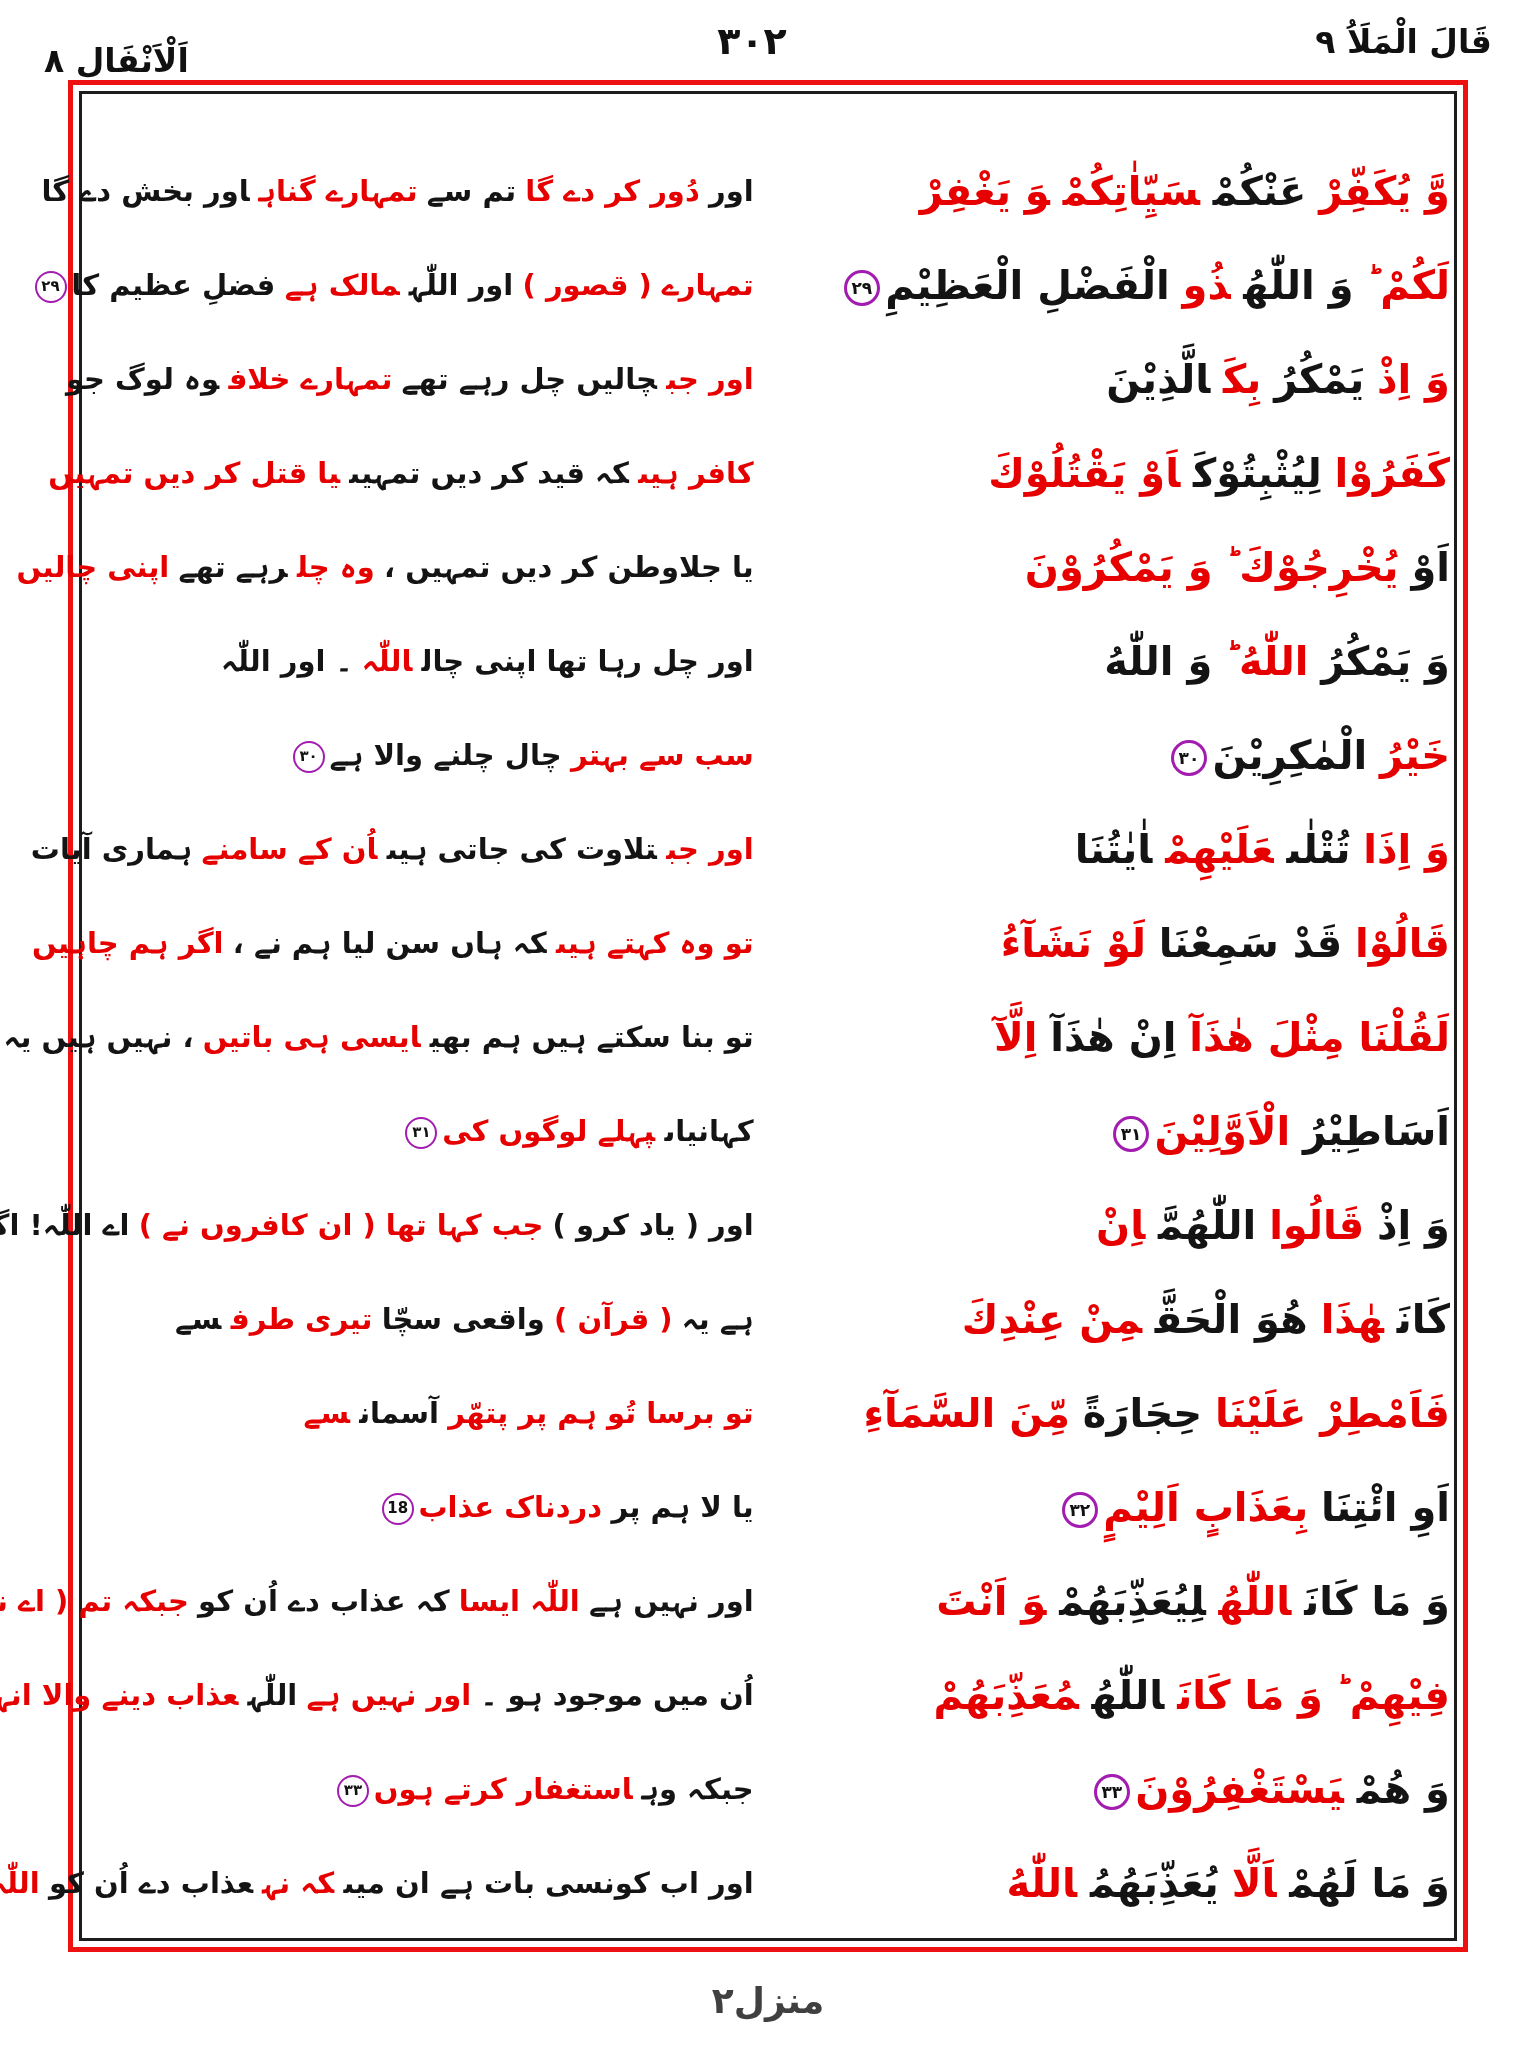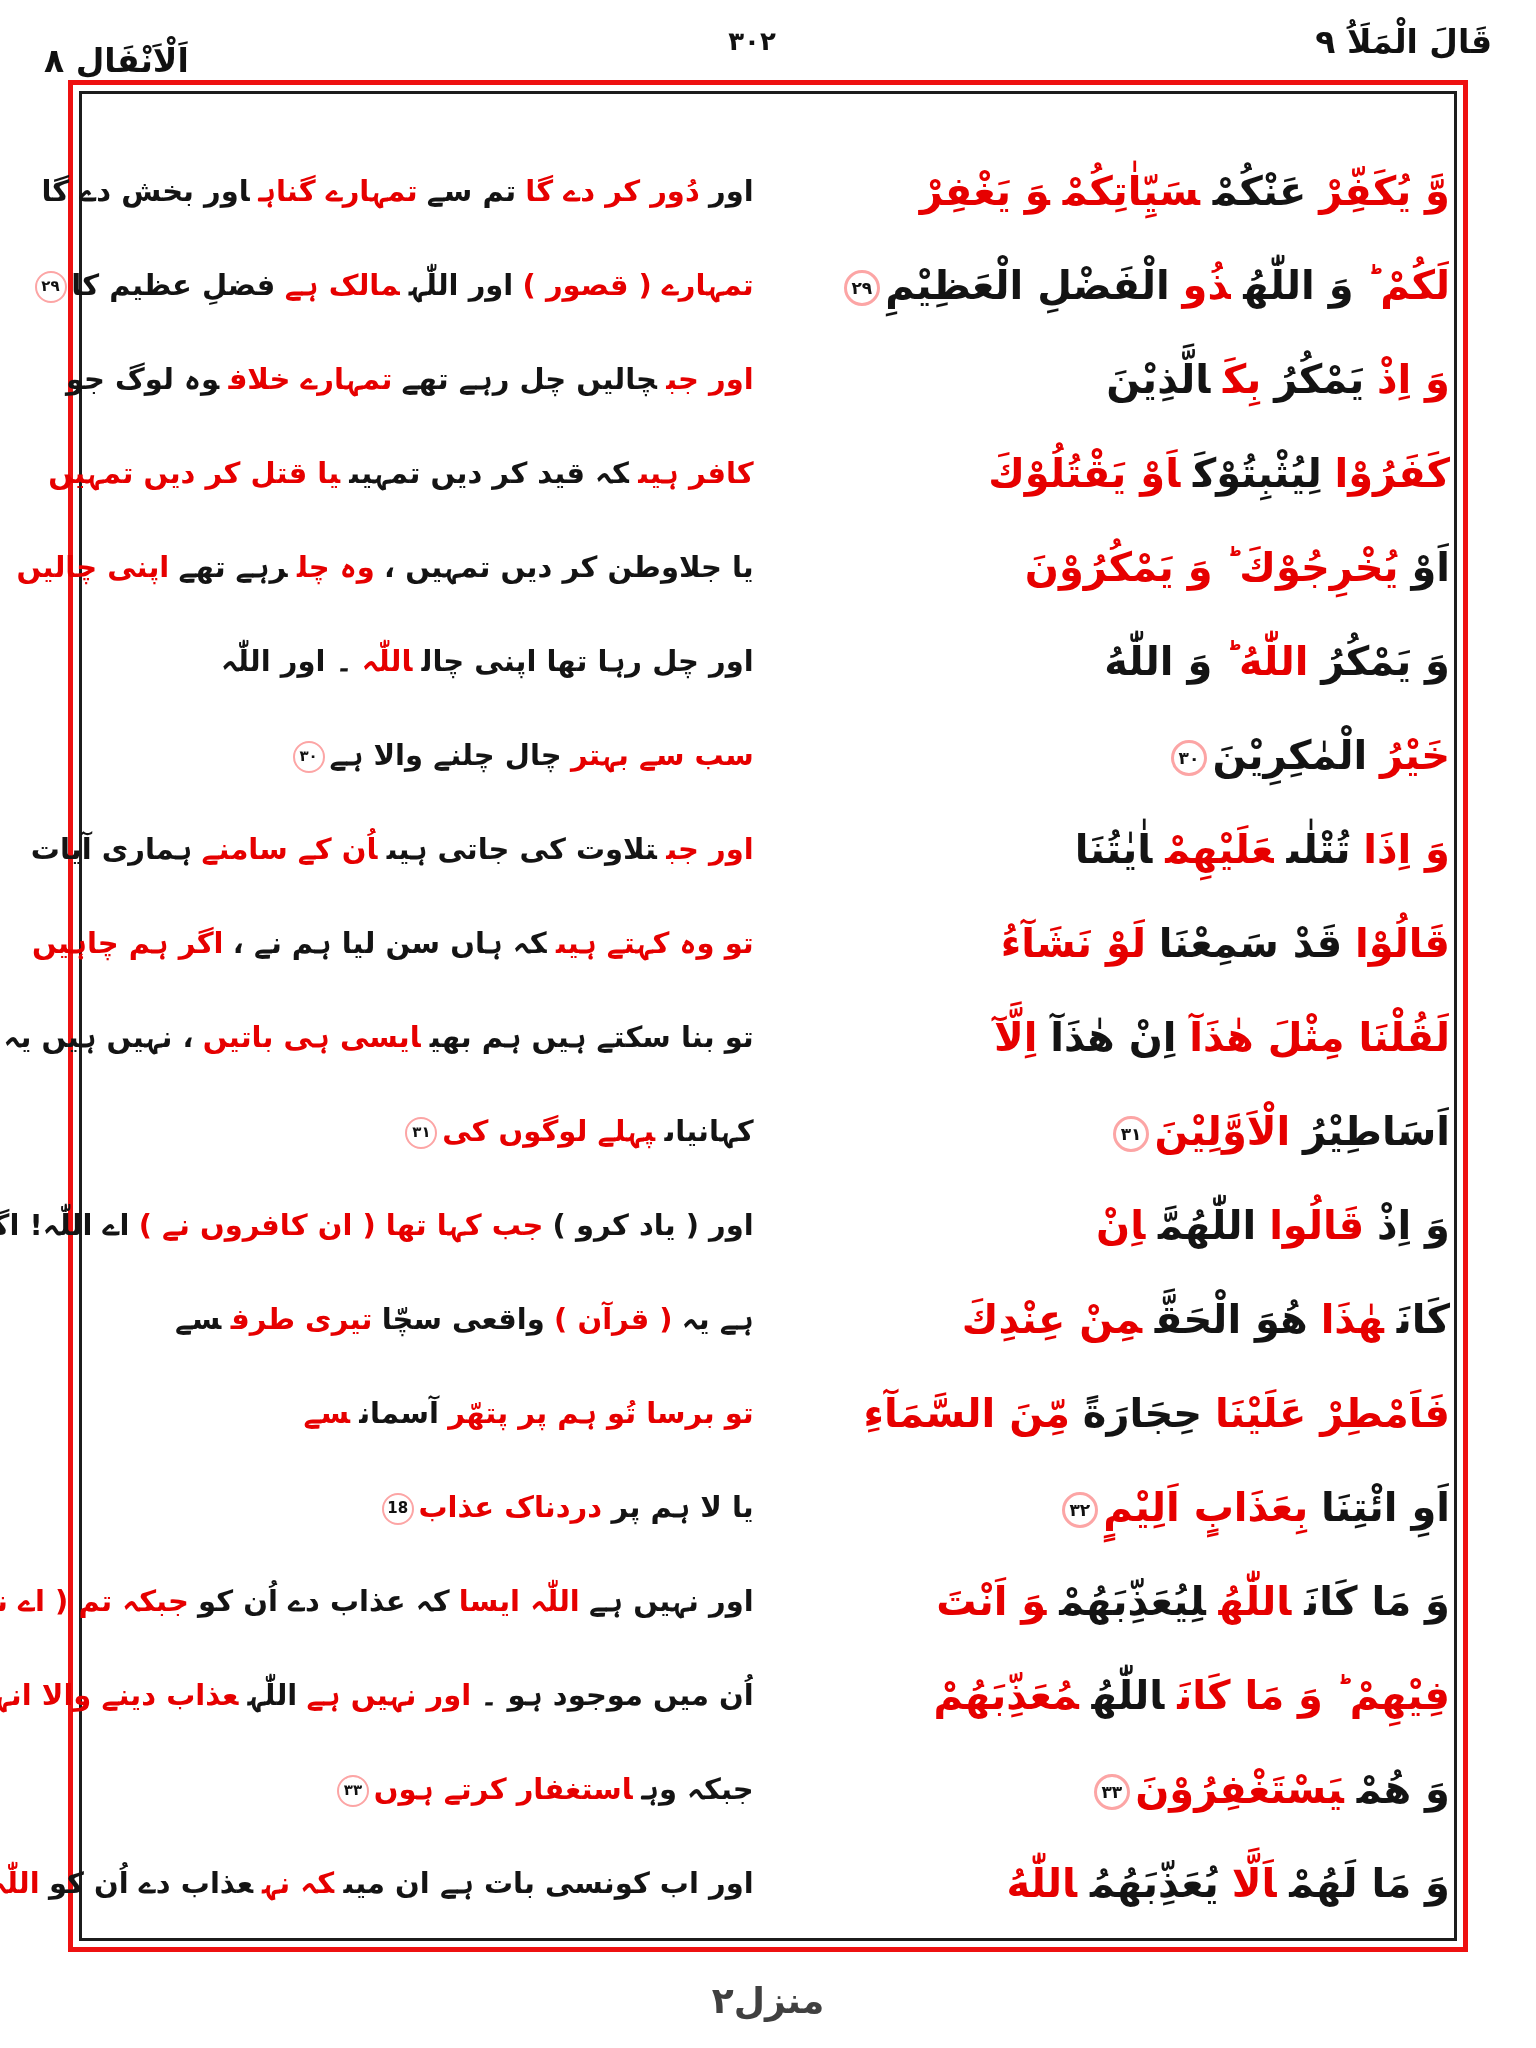--- a/index.html
+++ b/index.html
@@ -7,21 +7,21 @@
     width:1536px;height:2048px;position:relative;background:#ffffff;
     font-family:"DejaVu Sans",sans-serif;overflow:hidden;
   }
   
   .header{
     position:absolute;top:6px;left:44px;right:44px;height:70px;
     display:flex;justify-content:space-between;align-items:center;
   }
   .header .h-item{direction:rtl;font-weight:bold;color:#111;}
   .h-surah{font-size:33px;margin-top:38px;}
-  .h-page{font-size:26px;}
+  .h-page{font-size:38px;}
   .h-juz{font-size:33px;}
   
   .frame-outer{
     position:absolute;left:68px;right:68px;top:80px;bottom:96px;
     border:5px solid var(--border-red,#ee1111);
   }
   .frame-inner{
     position:absolute;left:6px;right:6px;top:6px;bottom:6px;
     border:3px solid var(--border-black,#1c1c1c);
   }
@@ -44,21 +44,21 @@
     font-size:40px;font-weight:bold;color:var(--black,#141414);
     padding-right:0;
   }
   .seg{display:inline;}
   .seg+.seg{margin-right:0.32em;}
   .red{color:var(--red,#e60000);}
   .blk{color:var(--black,#141414);}
   .num{
     display:inline-block;box-sizing:border-box;
     width:36px;height:36px;line-height:30px;
-    border:3px solid #fca5a5;border-radius:50%;
+    border:3px solid #a21caf;border-radius:50%;
     text-align:center;font-size:17px;font-weight:bold;color:#111;
     margin:0 10px;vertical-align:middle;white-space:nowrap;
   }
   .cell-urdu .num{width:32px;height:32px;line-height:26px;font-size:15px;border-width:2.5px;}
   
   .footer{
     position:absolute;bottom:8px;left:0;right:0;height:80px;
     display:flex;align-items:center;justify-content:center;
   }
   .footer span{direction:rtl;font-size:36px;font-weight:bold;color:#404040;}

